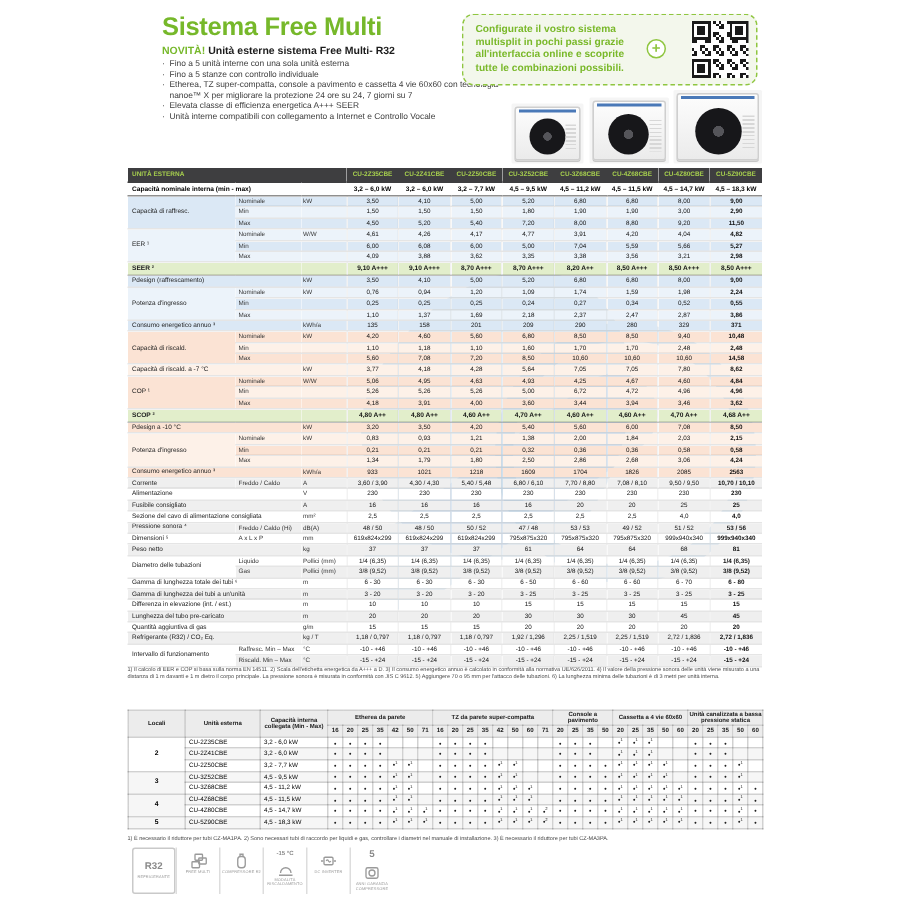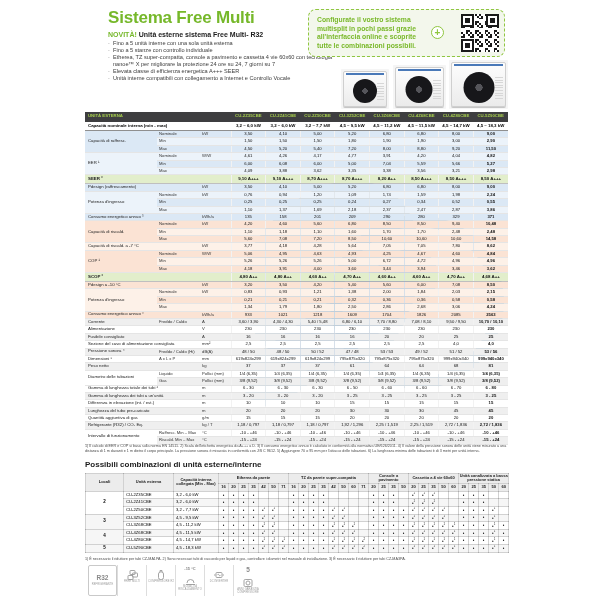--- a/index.html
+++ b/index.html
@@ -874,21 +874,20 @@
             <td class="val">-15 - +24</td>
             <td class="val">-15 - +24</td>
             <td class="val">-15 - +24</td>
             <td class="val last">-15 - +24</td>
           </tr>
         </tbody>
     </table>
 
     <div class="footnote">1) Il calcolo di EER e COP si basa sulla norma EN 14511. 2) Scala dell'etichetta energetica da A+++ a D. 3) Il consumo energetico annuo è calcolato in conformità alla normativa UE/626/2011. 4) Il valore della pressione sonora delle unità viene misurato a una distanza di 1 m davanti e 1 m dietro il corpo principale. La pressione sonora è misurata in conformità con JIS C 9612. 5) Aggiungere 70 o 95 mm per l'attacco delle tubazioni. 6) La lunghezza minima delle tubazioni è di 3 metri per unità interna.</div>
 
-    <div class="combo-title">Possibili combinazioni di unità esterne/interne</div>
     <table class="combo" id="combo">
       <colgroup>
         <col style="width:38px">
           <col style="width:50px">
           <col style="width:45px">
         <col span="29" style="width:10px">
       </colgroup>
       <thead>
           <tr>
             <th rowspan="2">Locali</th>

